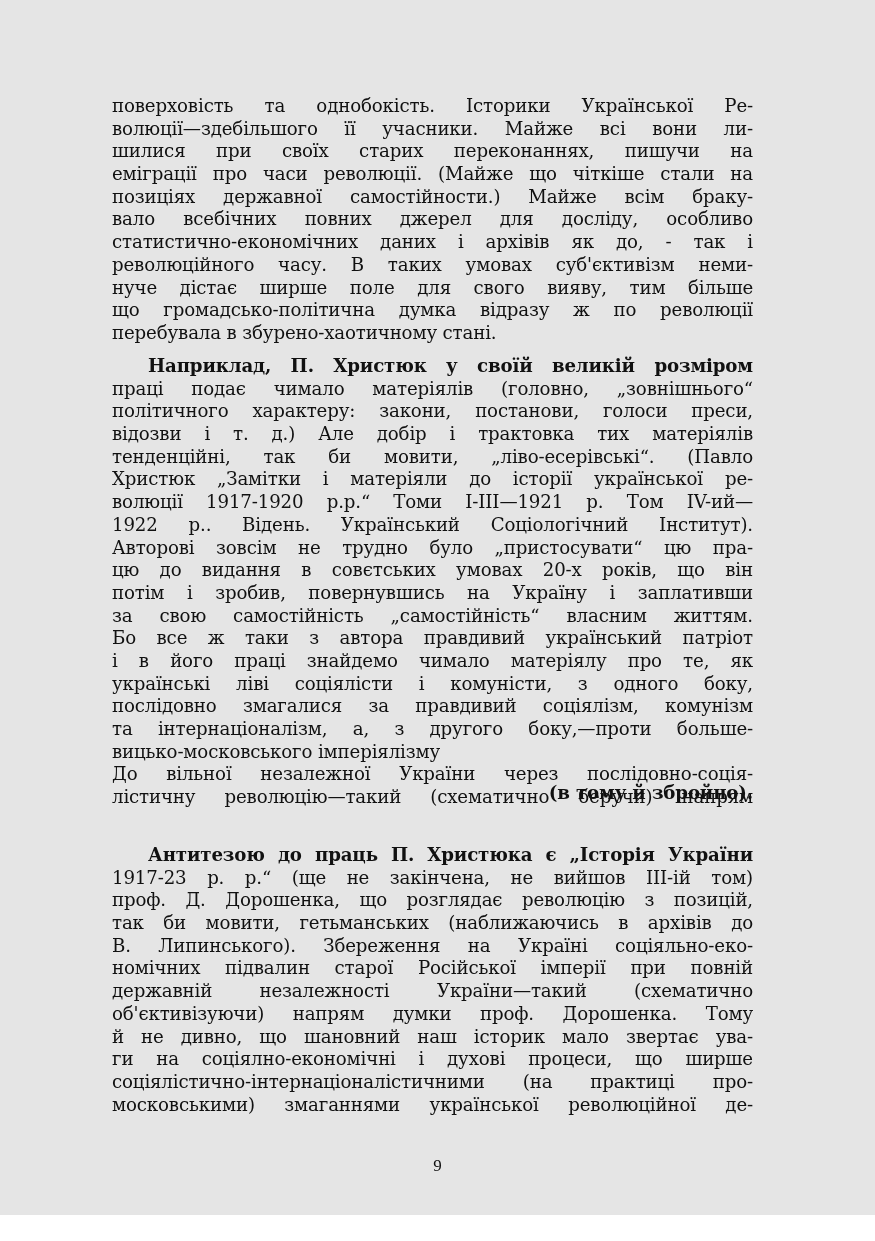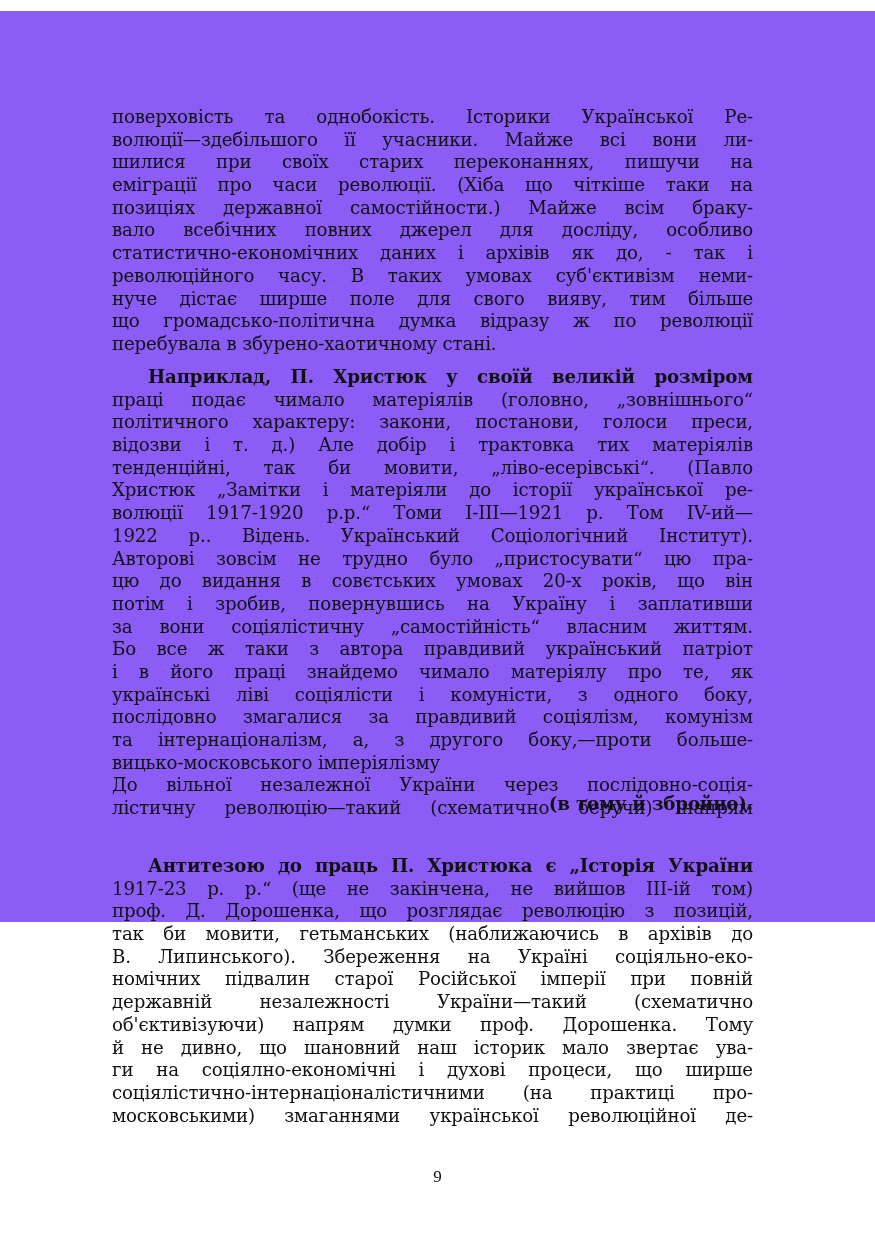--- a/index.html
+++ b/index.html
@@ -10,24 +10,24 @@
     body {
       width: 875px;
       height: 1241px;
       position: relative;
       overflow: hidden;
       font-family: "DejaVu Serif", "Liberation Serif", serif;
       color: #111111;
     }
     .page {
       position: absolute;
-      left: 0; top: 11px;
+      left: 0; top: 0;
       width: 875px;
-      height: 911px;
-      background: #8b5cf6;
+      height: 1215px;
+      background: #e5e5e5;
     }
     .text-block {
       position: absolute;
       left: 112px;
       width: 641px;
     }
     .line {
       display: block;
       height: 22.7px;
       line-height: 22.7px;
@@ -63,21 +63,21 @@
   </style>
 </head>
 <body>
 
 <div class="page">
 
   <div class="text-block" id="p1">
     <span class="line">поверховість та однобокість. Історики Української Ре-</span>
     <span class="line">волюції—здебільшого її учасники. Майже всі вони ли-</span>
     <span class="line">шилися при своїх старих переконаннях, пишучи на</span>
-    <span class="line">еміграції про часи революції. (Хіба що чіткіше таки на</span>
+    <span class="line">еміграції про часи революції. (Майже що чіткіше стали на</span>
     <span class="line">позиціях державної самостійности.) Майже всім браку-</span>
     <span class="line">вало всебічних повних джерел для досліду, особливо</span>
     <span class="line">статистично-економічних даних і архівів як до, - так і</span>
     <span class="line">революційного часу. В таких умовах суб'єктивізм неми-</span>
     <span class="line">нуче дістає ширше поле для свого вияву, тим більше</span>
     <span class="line">що громадсько-політична думка відразу ж по революції</span>
     <span class="line last">перебувала в збурено-хаотичному стані.</span>
   </div>
 
   <div class="text-block" id="p2">
@@ -85,21 +85,21 @@
     <span class="line">праці подає чимало матеріялів (головно, „зовнішнього“</span>
     <span class="line">політичного характеру: закони, постанови, голоси преси,</span>
     <span class="line">відозви і т. д.) Але добір і трактовка тих матеріялів</span>
     <span class="line">тенденційні, так би мовити, „ліво-есерівські“. (Павло</span>
     <span class="line">Христюк „Замітки і матеріяли до історії української ре-</span>
     <span class="line">волюції 1917-1920 р.р.“ Томи I-III—1921 р. Том IV-ий—</span>
     <span class="line">1922 р.. Відень. Український Соціологічний Інститут).</span>
     <span class="line">Авторові зовсім не трудно було „пристосувати“ цю пра-</span>
     <span class="line">цю до видання в совєтських умовах 20-х років, що він</span>
     <span class="line">потім і зробив, повернувшись на Україну і заплативши</span>
-    <span class="line">за вони соціялістичну „самостійність“ власним життям.</span>
+    <span class="line">за свою самостійність „самостійність“ власним життям.</span>
     <span class="line">Бо все ж таки з автора правдивий український патріот</span>
     <span class="line">і в його праці знайдемо чимало матеріялу про те, як</span>
     <span class="line">українські ліві соціялісти і комуністи, з одного боку,</span>
     <span class="line">послідовно змагалися за правдивий соціялізм, комунізм</span>
     <span class="line">та інтернаціоналізм, а, з другого боку,—проти больше-</span>
     <span class="line" style="display:flex;justify-content:space-between;text-align-last:auto;gap:32px;">
       <span>вицько-московського імперіялізму</span>
       <span class="bold">(в тому й збройно).</span>
     </span>
     <span class="line">До вільної незалежної України через послідовно-соція-</span>

